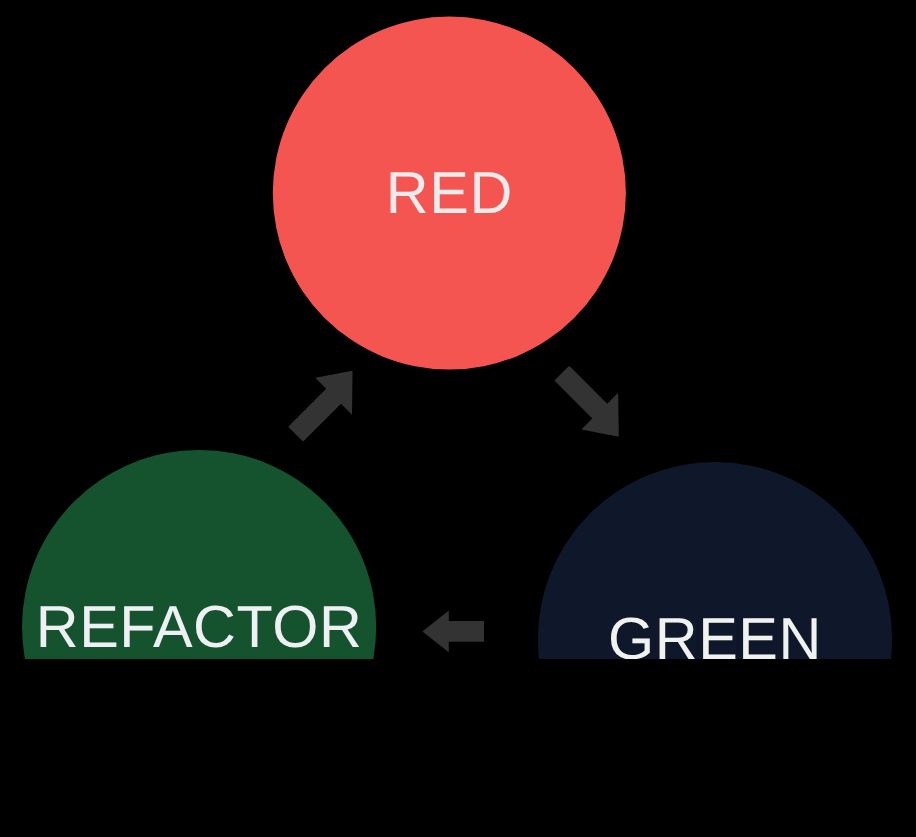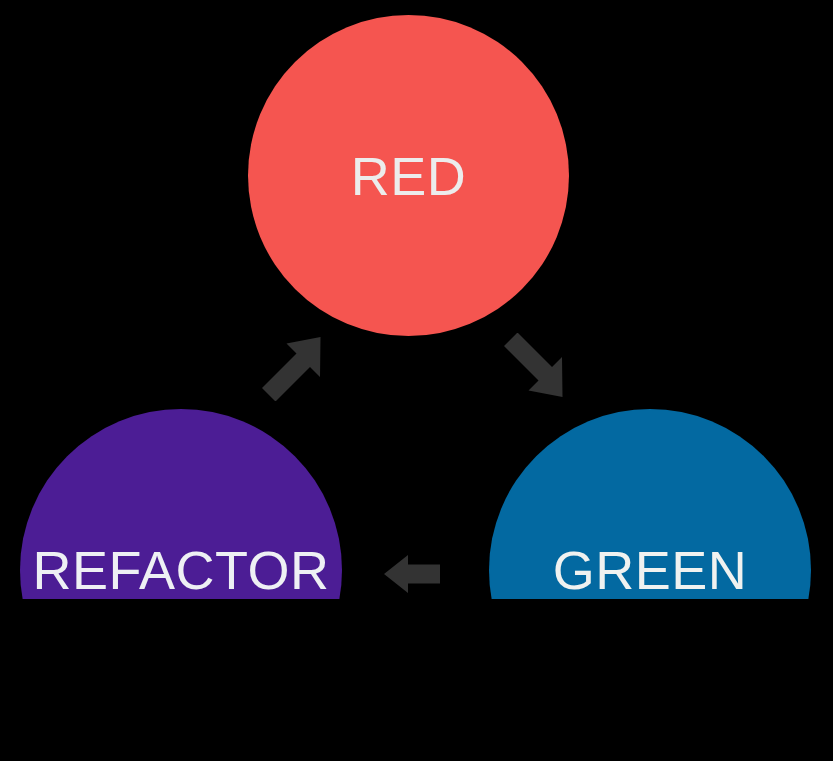--- a/index.html
+++ b/index.html
@@ -45,37 +45,38 @@
     background: #F55550;
   }
   #node-red .node-label {
     color: #ECECEC;
     font-size: 54px;
   }
 
   
   #node-green {
     left: 489px;
-    top: 409px;
+    top: 420px;
     width: 322px;
     height: 322px;
-    background: #0369a1;
+    background: #0f172a;
+    text-decoration: underline;
   }
   #node-green .node-label {
     color: #F0F2F0;
     font-size: 54px;
   }
 
   
   #node-refactor {
     left: 20px;
     top: 409px;
     width: 322px;
     height: 322px;
-    background: #4c1d95;
+    background: #14532d;
   }
   #node-refactor .node-label {
     color: #EEF0F4;
     font-size: 54px;
     position: relative;
     left: 0px;
   }
 
   
   .arrow {

